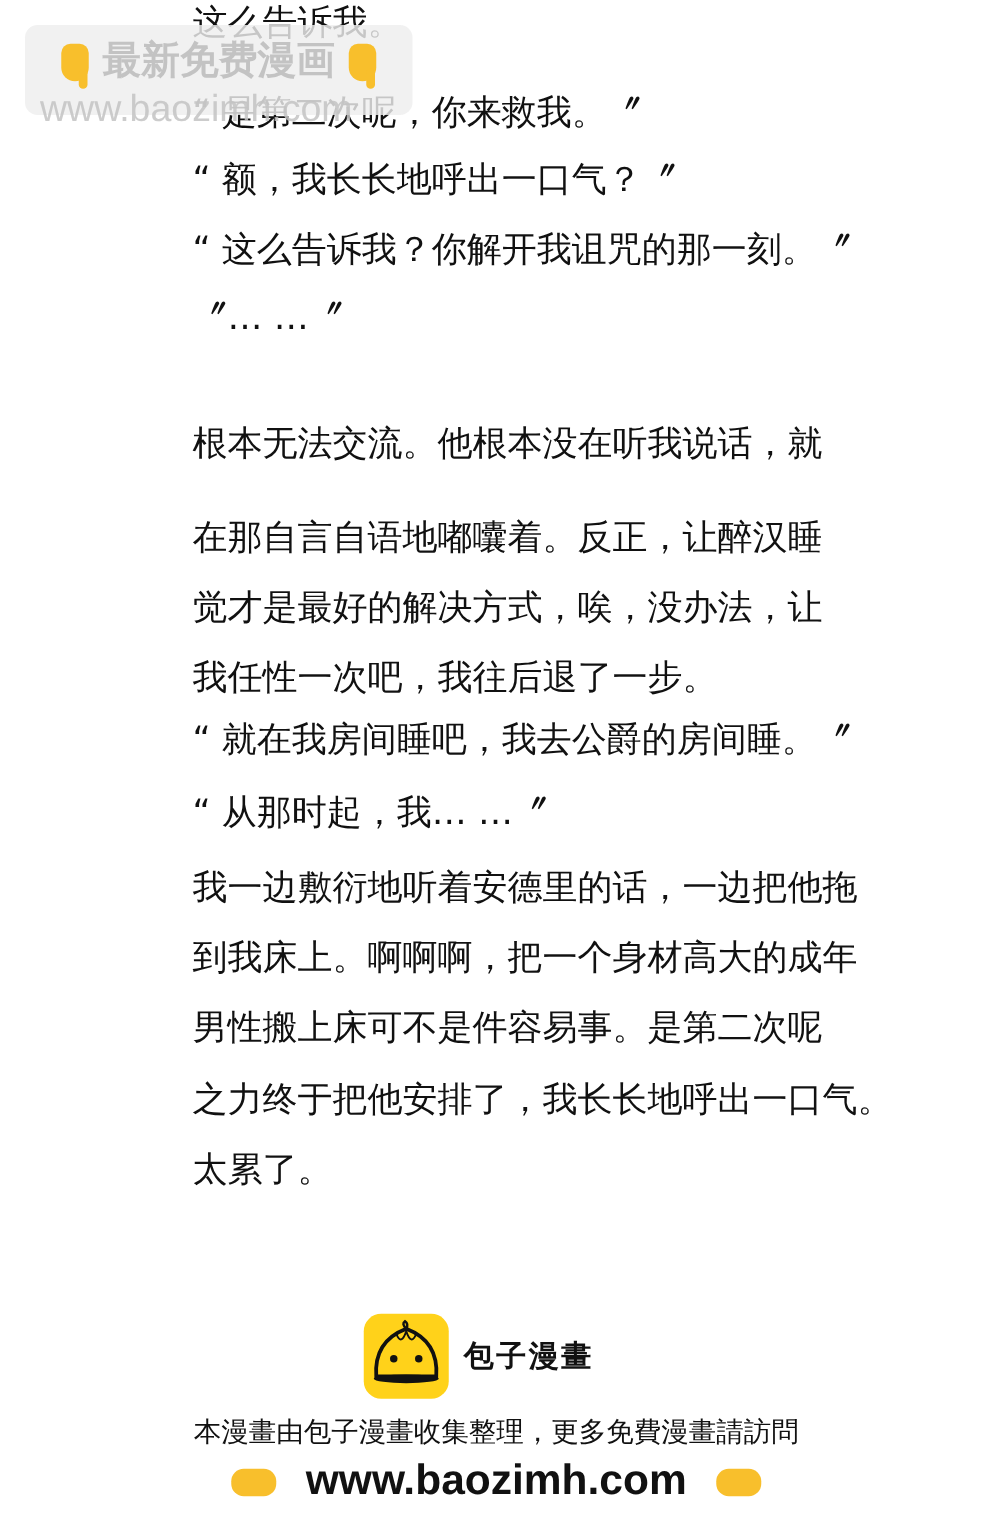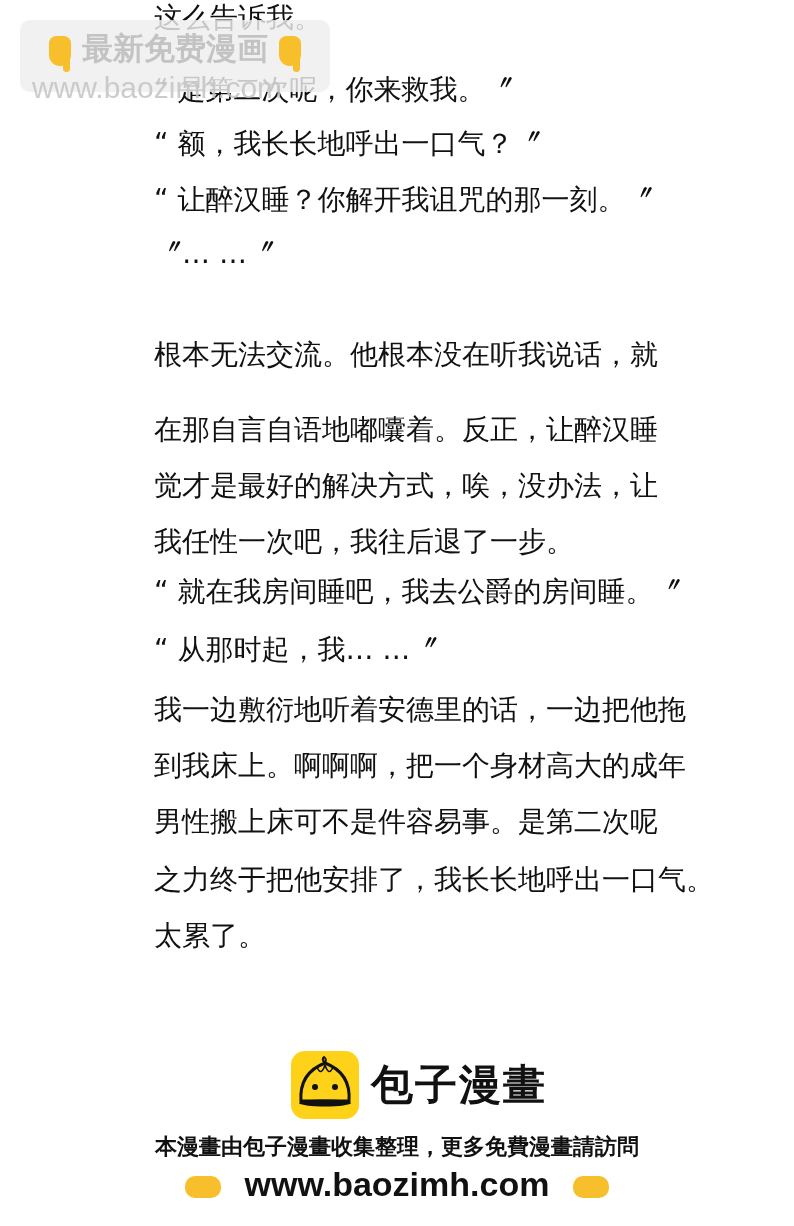--- a/index.html
+++ b/index.html
@@ -29,43 +29,43 @@
       vertical-align: middle; position: relative;
     }
     .hand::after {
       content: ""; position: absolute; left: 14px; top: 20px; width: 7px; height: 16px;
       background: #f8bf2c; border-radius: 4px;
     }
     .logo-wrap { position: absolute; left: 291px; top: 1050px; height: 70px; display: flex; align-items: center; }
     .logo-icon {
       width: 68px; height: 68px; border-radius: 14px; background: #FFD21A; position: relative;
     }
-    .logo-text { margin-left: 12px; font-size: 42px; font-weight: bold; color: #111; letter-spacing: 2px; }
+    .logo-text { margin-left: 12px; font-size: 24px; font-weight: bold; color: #111; letter-spacing: 2px; }
     .notice {
       position: absolute; left: 0; width: 794px; top: 1132px; text-align: center;
-      font-size: 22px; font-weight: bold; color: #111; line-height: 30px;
+      font-size: 22px; font-weight: normal; color: #111; line-height: 30px;
     }
     .url-row {
       position: absolute; left: 0; width: 794px; top: 1162px; text-align: center;
       font-size: 34px; font-weight: bold; color: #111; line-height: 44px;
       font-family: "Liberation Sans", sans-serif;
     }
     .point {
       display: inline-block; width: 36px; height: 22px; background: #f8bf2c; border-radius: 10px;
       vertical-align: middle; margin: 0 14px; position: relative;
     }
   </style>
 </head>
 <body>
 
 <div>
   <div class="line" style="top:0px">这么告诉我。</div>
   <div class="line" style="top:72px">“ 是第二次呢，你来救我。〞</div>
   <div class="line" style="top:126px">“ 额，我长长地呼出一口气？〞</div>
-  <div class="line" style="top:182px">“ 让醉汉睡？你解开我诅咒的那一刻。〞</div>
+  <div class="line" style="top:182px">“ 这么告诉我？你解开我诅咒的那一刻。〞</div>
   <div class="line" style="top:236px"> 〞… …〞</div>
   <div class="line" style="top:337px">根本无法交流。他根本没在听我说话，就</div>
   <div class="line" style="top:412px">在那自言自语地嘟囔着。反正，让醉汉睡</div>
   <div class="line" style="top:468px">觉才是最好的解决方式，唉，没办法，让</div>
   <div class="line" style="top:524px">我任性一次吧，我往后退了一步。</div>
   <div class="line" style="top:574px">“ 就在我房间睡吧，我去公爵的房间睡。〞</div>
   <div class="line" style="top:632px">“ 从那时起，我… …〞</div>
   <div class="line" style="top:692px">我一边敷衍地听着安德里的话，一边把他拖</div>
   <div class="line" style="top:748px">到我床上。啊啊啊，把一个身材高大的成年</div>
   <div class="line" style="top:804px">男性搬上床可不是件容易事。是第二次呢</div>

